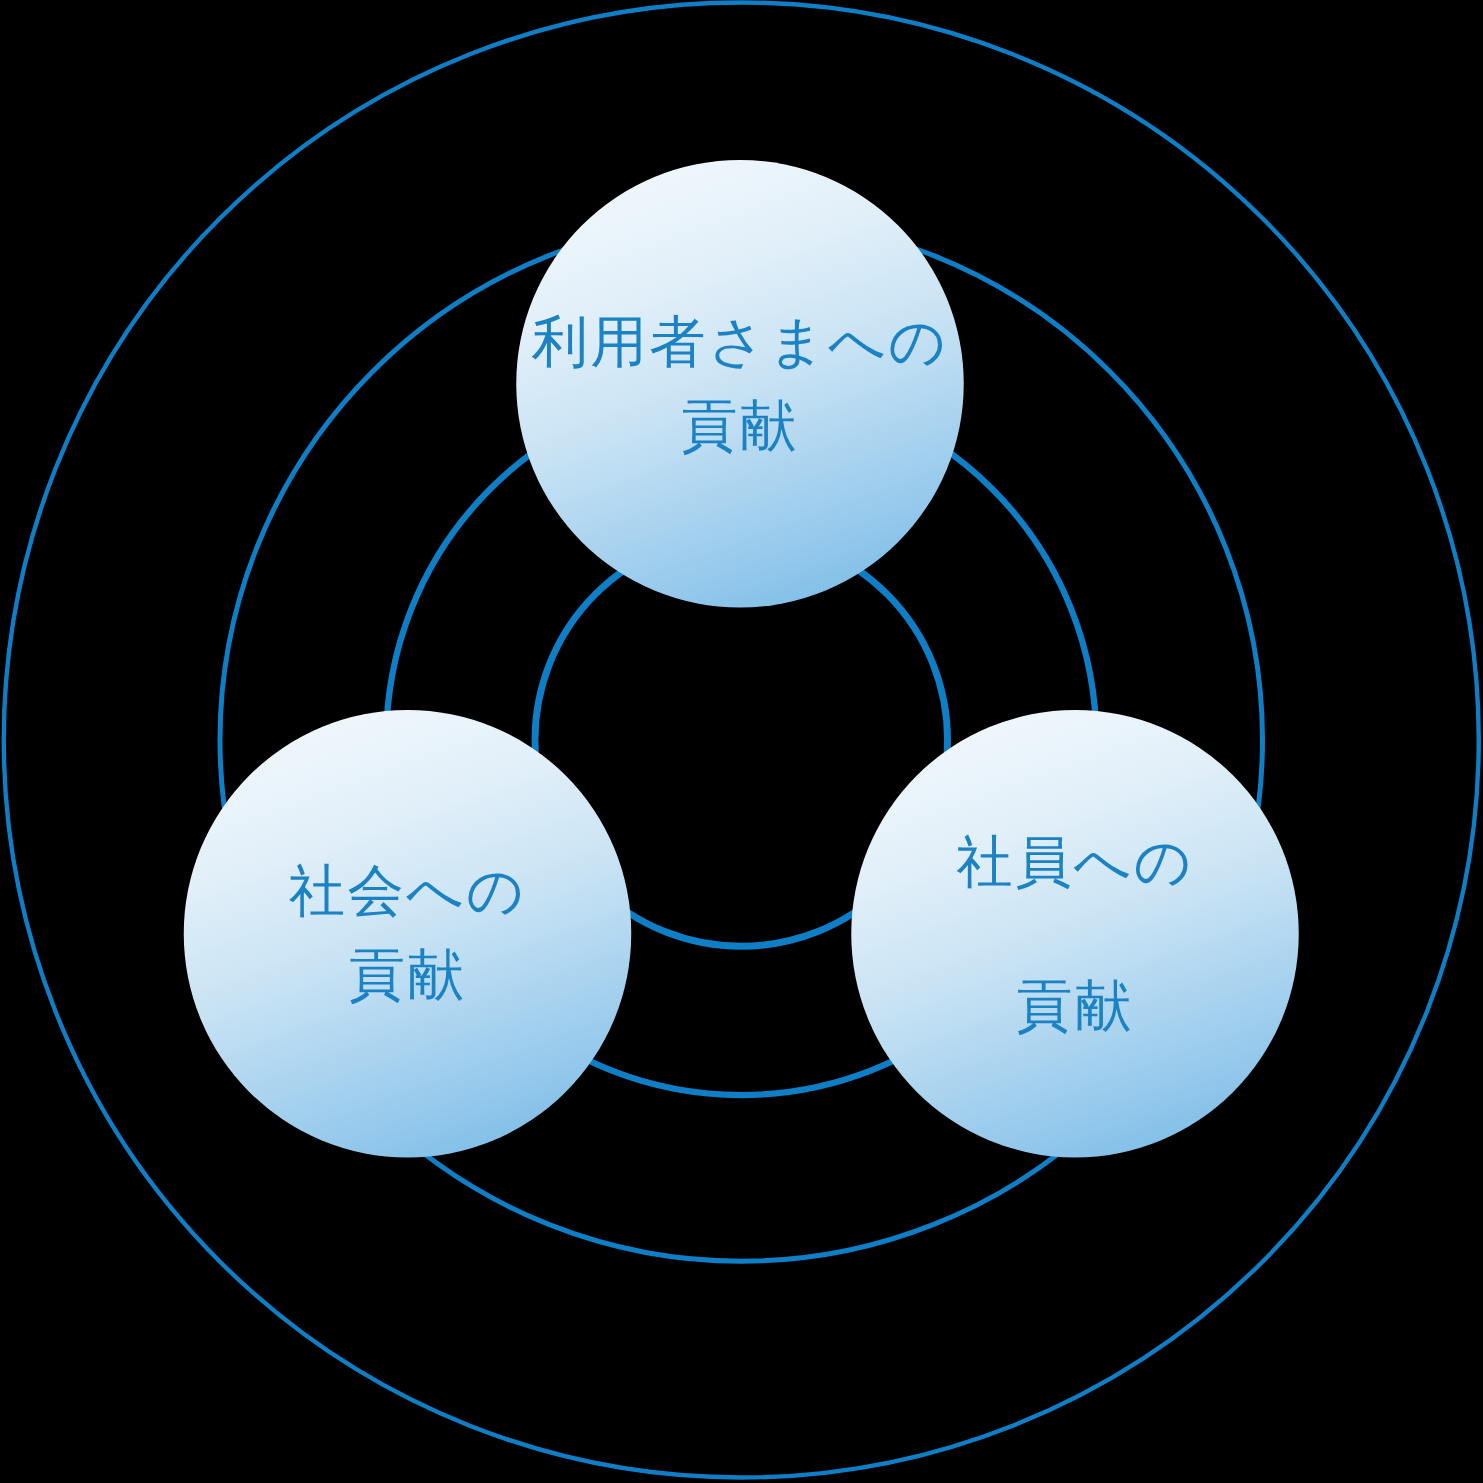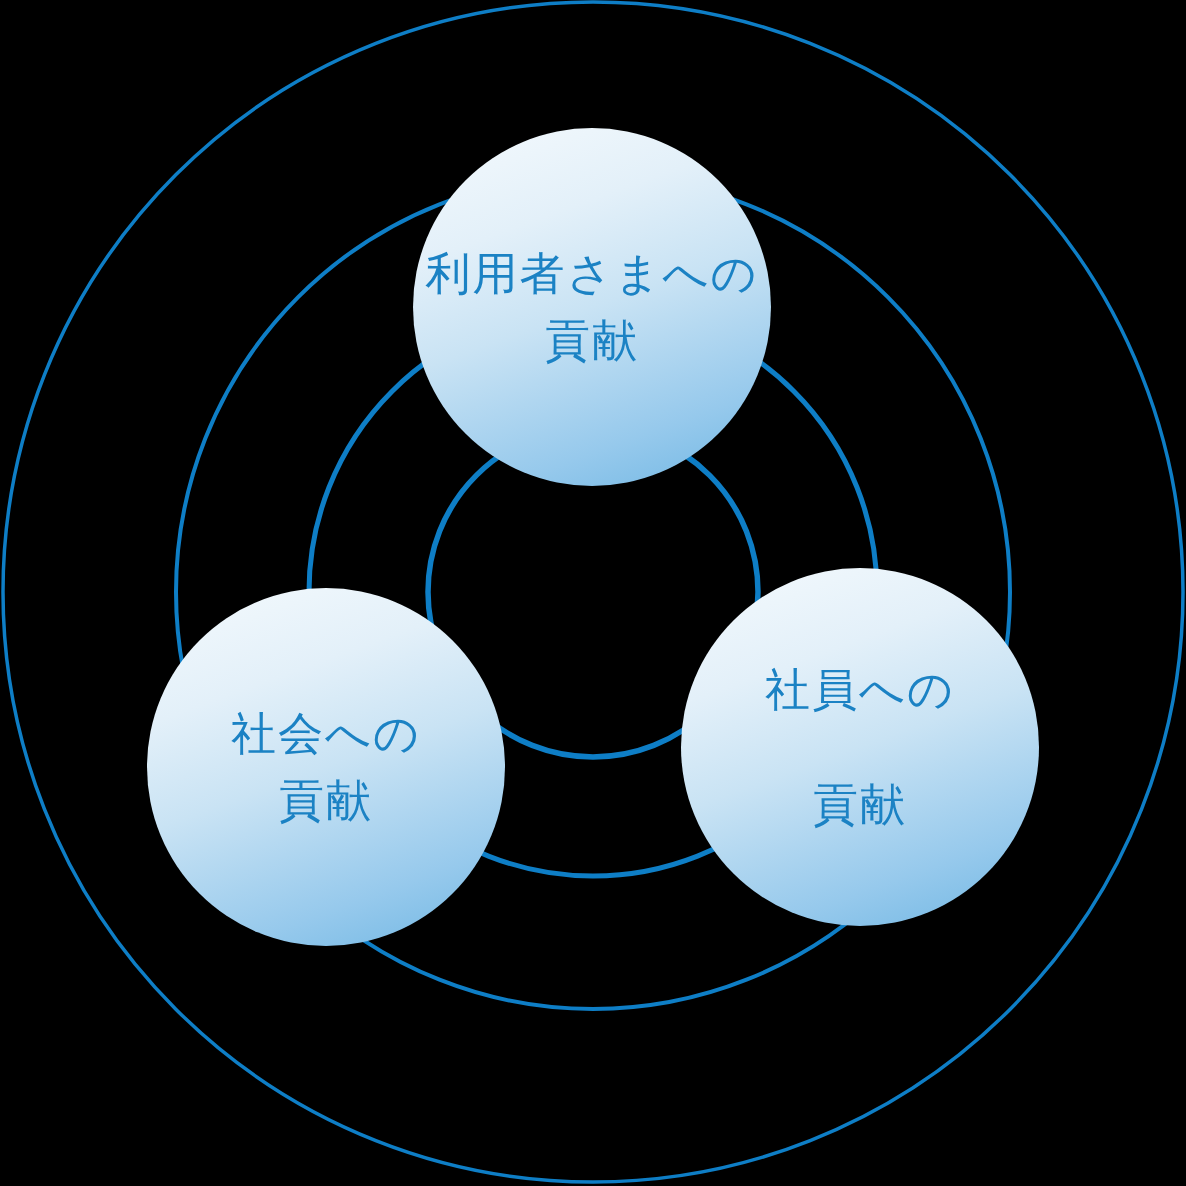--- a/index.html
+++ b/index.html
@@ -32,21 +32,21 @@
     height: 358px;
     border-radius: 50%;
     background: linear-gradient(160deg, #f5fafd 0%, #e3f0f9 28%, #c9e3f4 50%, #96c9ec 80%, #6fb6e3 100%);
     display: flex;
     flex-direction: column;
     align-items: center;
     justify-content: center;
     text-align: center;
   }
   .bubble.top    { left: 413px; top: 128px; }
-  .bubble.left   { left: 147px; top: 588px; }
+  .bubble.left   { left: 147px; top: 568px; font-family: Liberation Serif, serif; }
   .bubble.right  { left: 681px; top: 568px; gap: 48px; }
   .bubble .line {
     color: #1b82c4;
     font-size: 45px;
     line-height: 67px;
     font-weight: 500;
     letter-spacing: 2px;
     white-space: nowrap;
   }
 </style>

